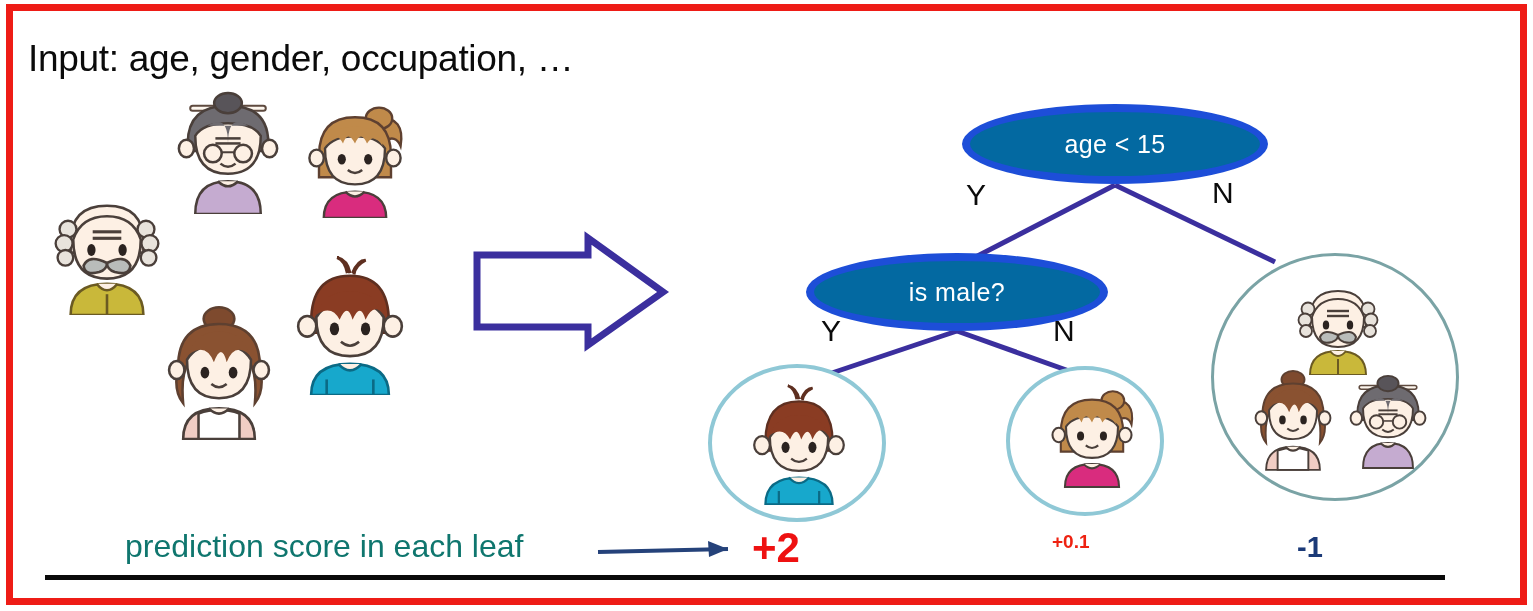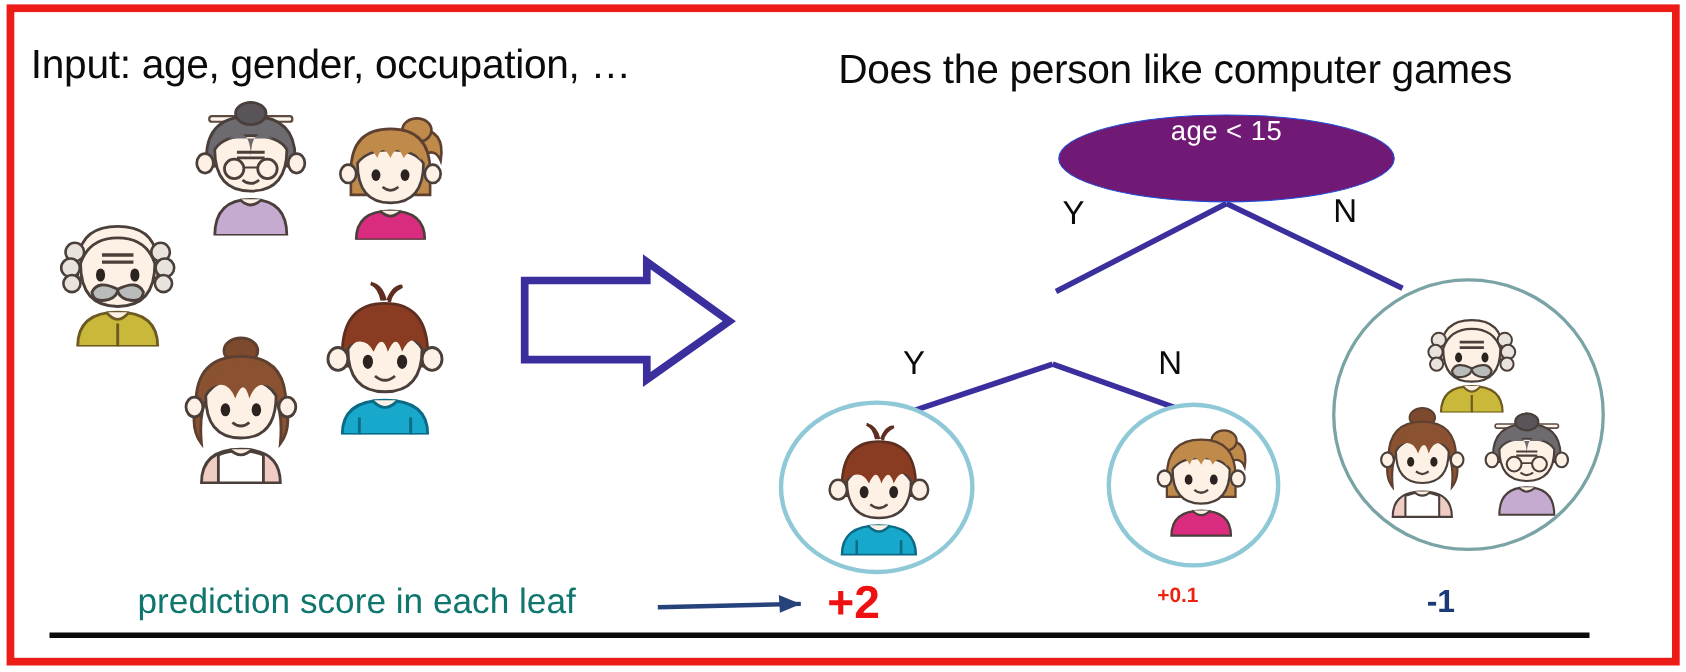--- a/index.html
+++ b/index.html
@@ -67,24 +67,25 @@
   }
   #yn-1{ left:966px; top:178px; }
   #yn-2{ left:1212px; top:176px; }
   #yn-3{ left:821px; top:314px; }
   #yn-4{ left:1053px; top:314px; }
 
   
   .ellipse-node{
     position:absolute;
     border-radius:50%;
-    background:#701a75;
-    border:1px solid #1d4ed8;
+    background:#0369a1;
+    border:8px solid #1d4ed8;
     box-sizing:border-box;
     display:flex;
+    align-items:center;
     justify-content:center;
     color:#ffffff;
     font-size:25px;
     letter-spacing:0.4px;
   }
   #node-root{ left:962px; top:104px; width:306px; height:80px; }
   #node-ismale{ left:806px; top:253px; width:302px; height:78px; }
 
   .leaf-circle{
     position:absolute;
@@ -130,21 +131,20 @@
       <line x1="598" y1="552" x2="728" y2="549" stroke="#25427a" stroke-width="4"></line>
       <polygon points="728,549 708,541 709,557" fill="#25427a"></polygon>
     </g>
   </svg>
 
   <svg class="canvas" viewBox="0 0 1533 611">
     <polygon points="477,255 588,255 588,238 663,292 588,345 588,327 477,327" fill="#ffffff" stroke="#3b2f9e" stroke-width="7" stroke-linejoin="miter"></polygon>
   </svg>
 
   <div class="hdr" id="title-left">Input: age, gender, occupation, …</div>
-  <div class="hdr" id="title-right">Does the person like computer games</div>
 
   <div class="person" style="left:165px;top:88px;width:126px;height:126px;">
     <svg viewBox="0 0 100 100">
       <rect x="20" y="14" width="60" height="4" rx="2" fill="#fdf6ee" stroke="#5e4a3f" stroke-width="1.6"></rect>
       <path d="M18 44 Q18 14 50 14 Q82 14 82 44 L82 50 L18 50 Z" fill="#6e6b70" stroke="#4a3f3a" stroke-width="2"></path>
       <ellipse cx="50" cy="12" rx="11" ry="8" fill="#585459" stroke="#4a3f3a" stroke-width="2"></ellipse>
       <ellipse cx="17" cy="48" rx="6" ry="7" fill="#fdf0e4" stroke="#4a3f3a" stroke-width="2"></ellipse>
       <ellipse cx="83" cy="48" rx="6" ry="7" fill="#fdf0e4" stroke="#4a3f3a" stroke-width="2"></ellipse>
       <path d="M24 38 Q24 68 50 68 Q76 68 76 38 Q70 28 50 28 Q30 28 24 38 Z" fill="#fdf0e4" stroke="#4a3f3a" stroke-width="2"></path>
       <path d="M34 30 Q50 20 50 44 Q50 20 66 30" fill="#6e6b70" stroke="none"></path>
@@ -230,20 +230,23 @@
       <path d="M20 108 Q20 84 50 84 Q80 84 80 108 Z" fill="#17a8cc" stroke="#0b6a85" stroke-width="2"></path>
       <path d="M41 84 Q50 94 59 84" fill="#fdf0e4" stroke="#0b6a85" stroke-width="2"></path>
       <line x1="32" y1="96" x2="32" y2="108" stroke="#0b6a85" stroke-width="2"></line>
       <line x1="68" y1="96" x2="68" y2="108" stroke="#0b6a85" stroke-width="2"></line>
     </svg>
   </div>
 
   <div class="ellipse-node" id="node-root">
     <span>age &lt; 15</span>
   </div>
+  <div class="ellipse-node" id="node-ismale">
+    <span>is male?</span>
+  </div>
 
   <div class="edge-label" id="yn-1">Y</div>
   <div class="edge-label" id="yn-2">N</div>
   <div class="edge-label" id="yn-3">Y</div>
   <div class="edge-label" id="yn-4">N</div>
 
   <div class="leaf-circle" id="leaf-a"></div>
   <div class="person" style="left:743px;top:383px;width:112px;height:122px;">
     <svg viewBox="0 0 100 108">
       <path d="M48 14 Q46 4 40 2 Q48 4 50 14" fill="none" stroke="#5e2f20" stroke-width="2.4"></path>

